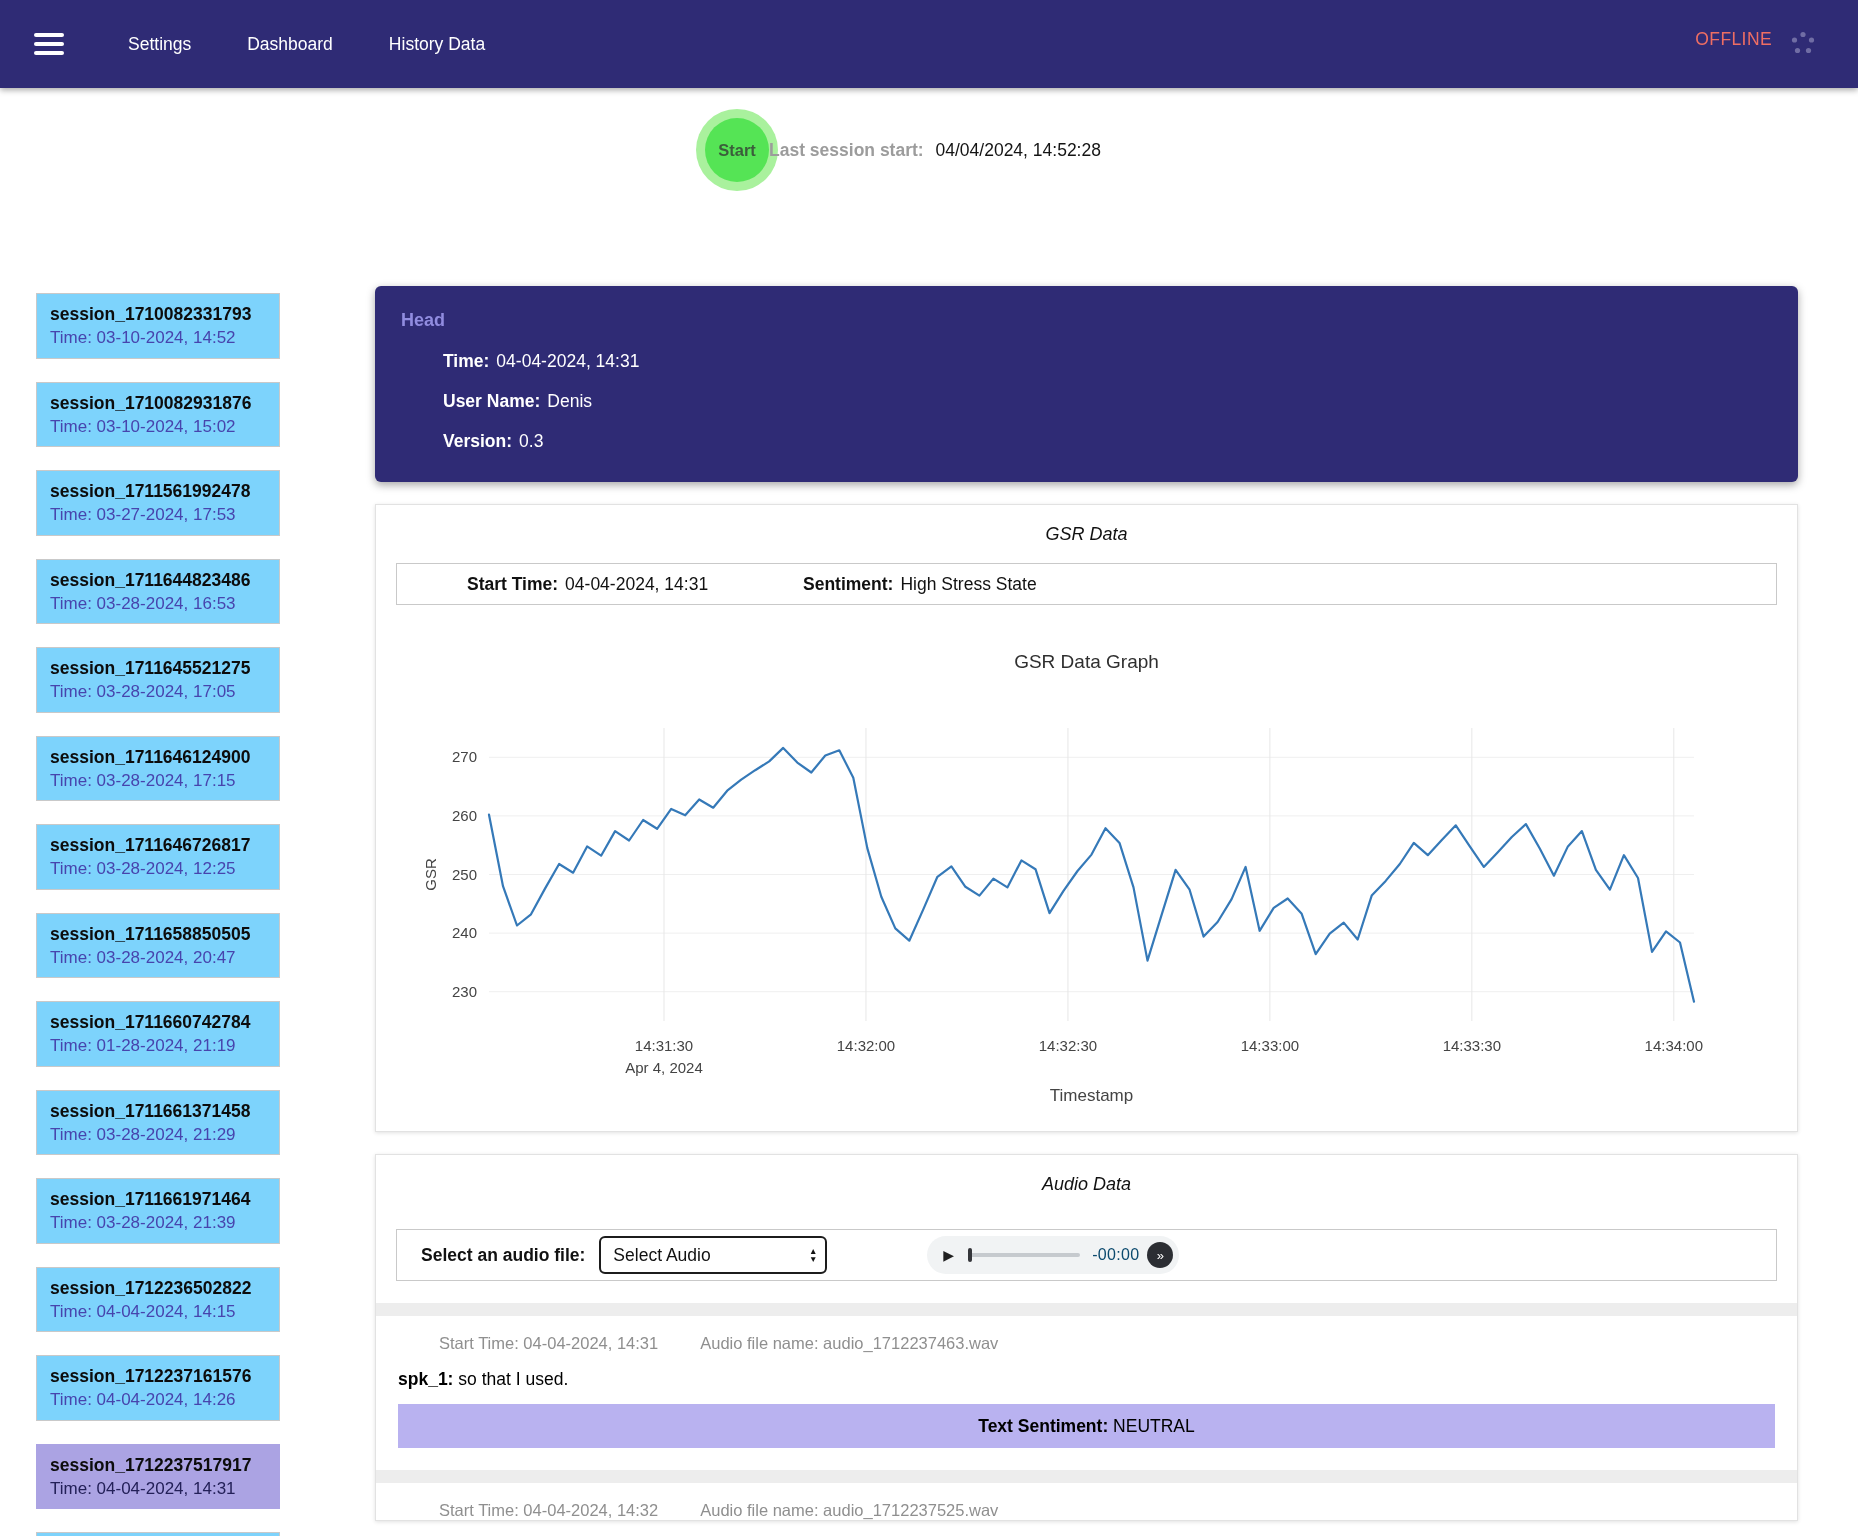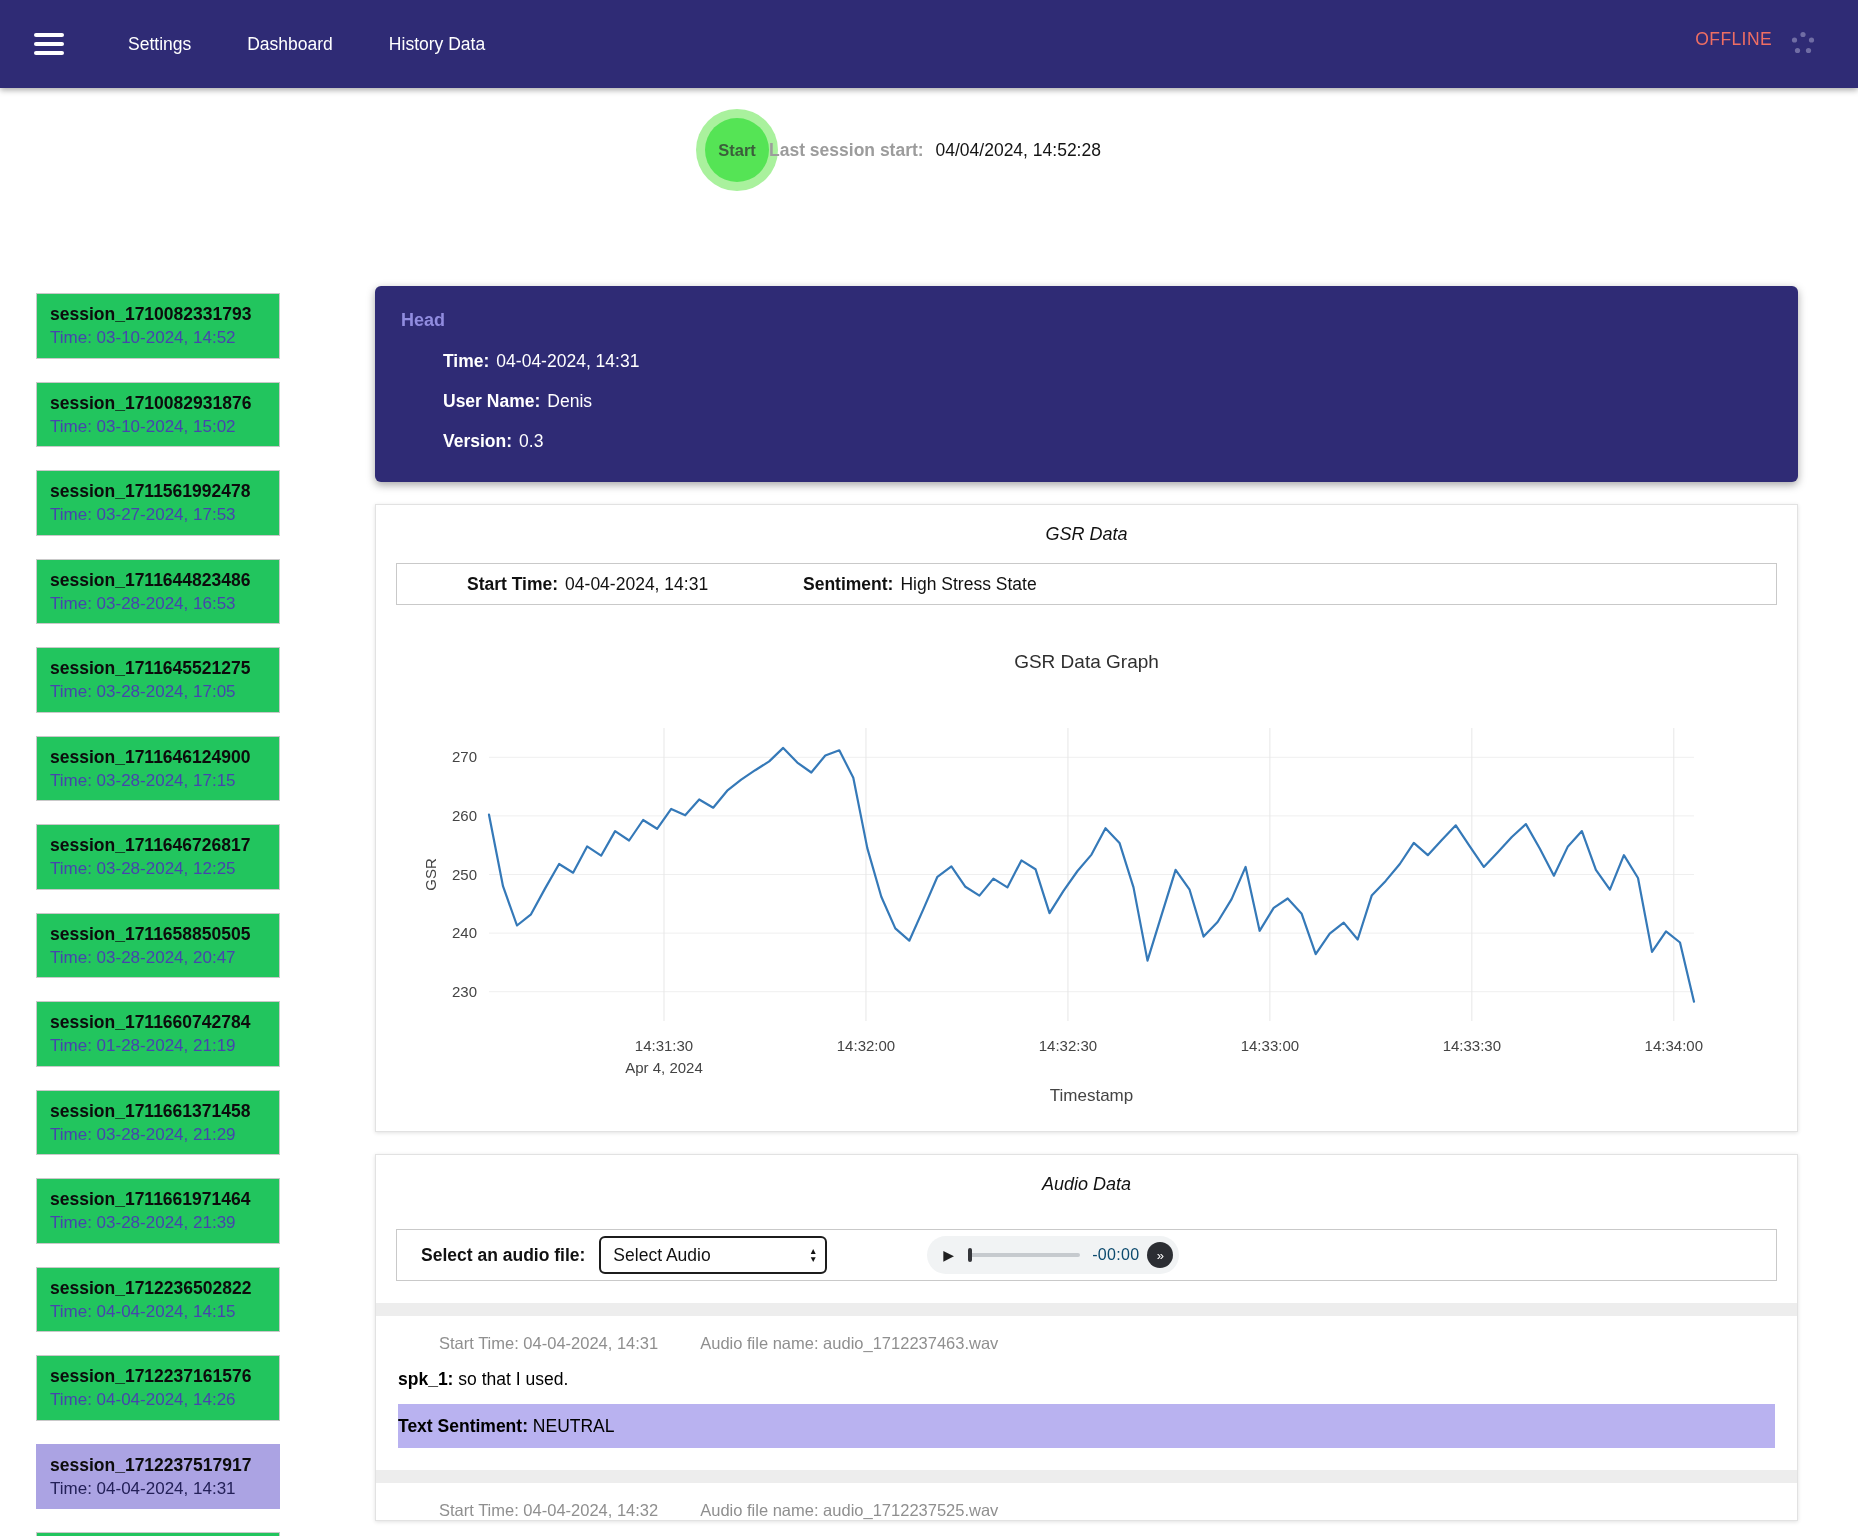--- a/index.html
+++ b/index.html
@@ -22,21 +22,21 @@
     background:var(--start-button,#55e455);box-shadow:0 0 0 9px var(--start-halo,#a9f19d);
     font-family:"Liberation Sans",sans-serif;font-weight:bold;font-size:16.5px;
     color:var(--start-text,#3b5e3b)}
   .last-session{font-size:17.5px}
   .last-session .lbl{color:#9c9c9c;font-weight:bold}
   .last-session .val{color:#141414;margin-left:7px}
 
   
   .content{display:flex;align-items:flex-start;margin-top:88px;padding:0 36px}
   .sidebar{width:244px;flex:none;margin-top:7px}
-  .session-card{border:1px solid #c9c9c9;background:#22c55e;padding:10px 13px;margin-bottom:23px;cursor:pointer}
+  .session-card{border:1px solid #c9c9c9;background:#7dd3fc;padding:10px 13px;margin-bottom:23px;cursor:pointer}
   .session-card .s-id{font-weight:bold;font-size:17.5px;color:#0c0c0c;margin-bottom:4px;line-height:20px;white-space:nowrap}
   .session-card .s-time{font-size:17px;color:var(--session-time,#4744ad);line-height:19.5px;white-space:nowrap}
   .session-card.selected{background:var(--selected-bg,#aba3e3);border-color:var(--selected-bg,#aba3e3)}
   .session-card.selected .s-time{color:#232058}
   .session-card.partial{min-height:42px}
 
   .main{flex:1;margin-left:95px;margin-right:24px;min-width:0}
 
   
   .head-card{background:var(--navbar-bg,#2f2b75);border-radius:6px;padding:24px 26px 30px;
@@ -76,21 +76,21 @@
   .ptime{font-size:16px;color:#0c4a6e;letter-spacing:.3px;white-space:nowrap}
   .overflow{width:26px;height:26px;border-radius:50%;background:#2c2e33;color:#fff;display:flex;
     align-items:center;justify-content:center;font-size:13px;margin-left:8px;cursor:pointer;flex:none}
 
   
   .seg-divider{height:13px;background:#ededed;margin-top:22px}
   .seg-meta{display:flex;gap:42px;color:#8f8f8f;font-size:16.5px;padding:18px 0 0 63px}
   .seg-text{font-size:17.5px;padding:16px 0 0 22px;color:#000}
   .seg-text b{font-weight:bold}
   .seg-sentiment{margin:14px 22px 18px;height:44px;background:var(--sentiment-bg,#b9b2f0);
-    display:flex;align-items:center;justify-content:flex-start;font-size:17.5px;color:#000}
+    display:flex;align-items:center;justify-content:center;font-size:17.5px;color:#000}
   .seg-sentiment b{font-weight:bold}
 
   .dots{opacity:.85}
 </style>
 </head>
 <body>
 
 <header class="navbar">
   <div class="hamburger">
     <span></span>

